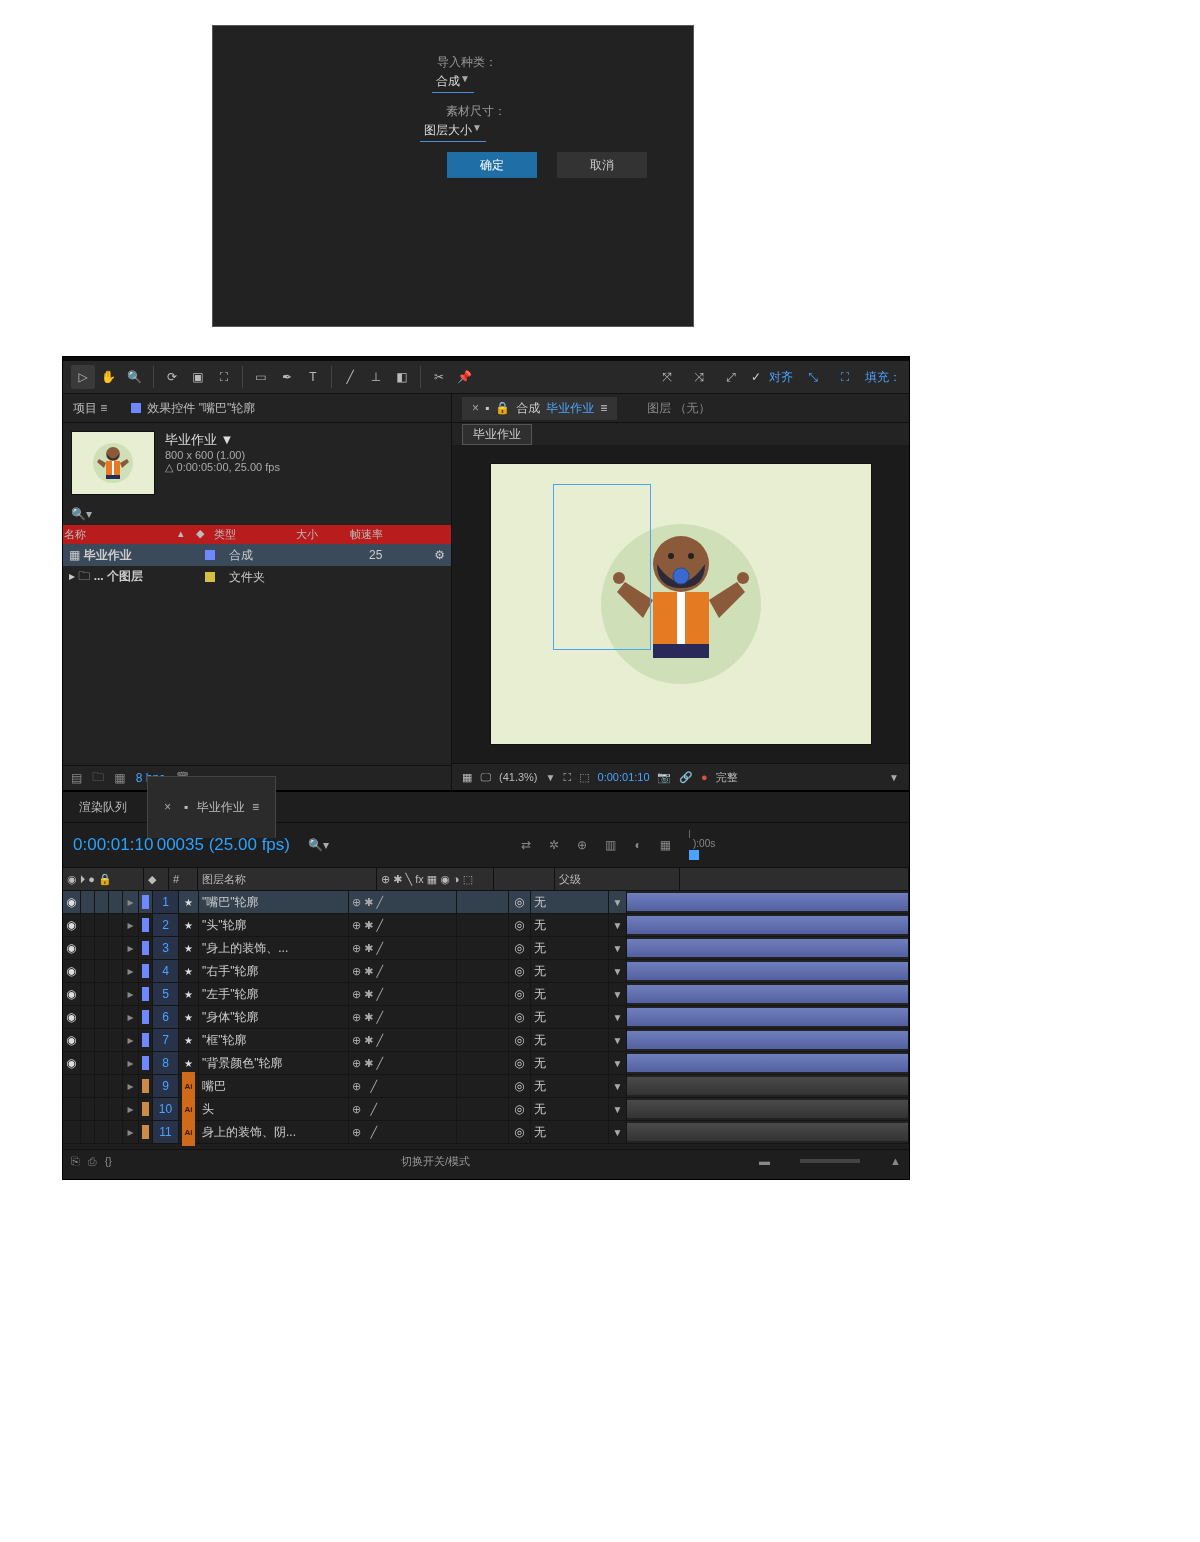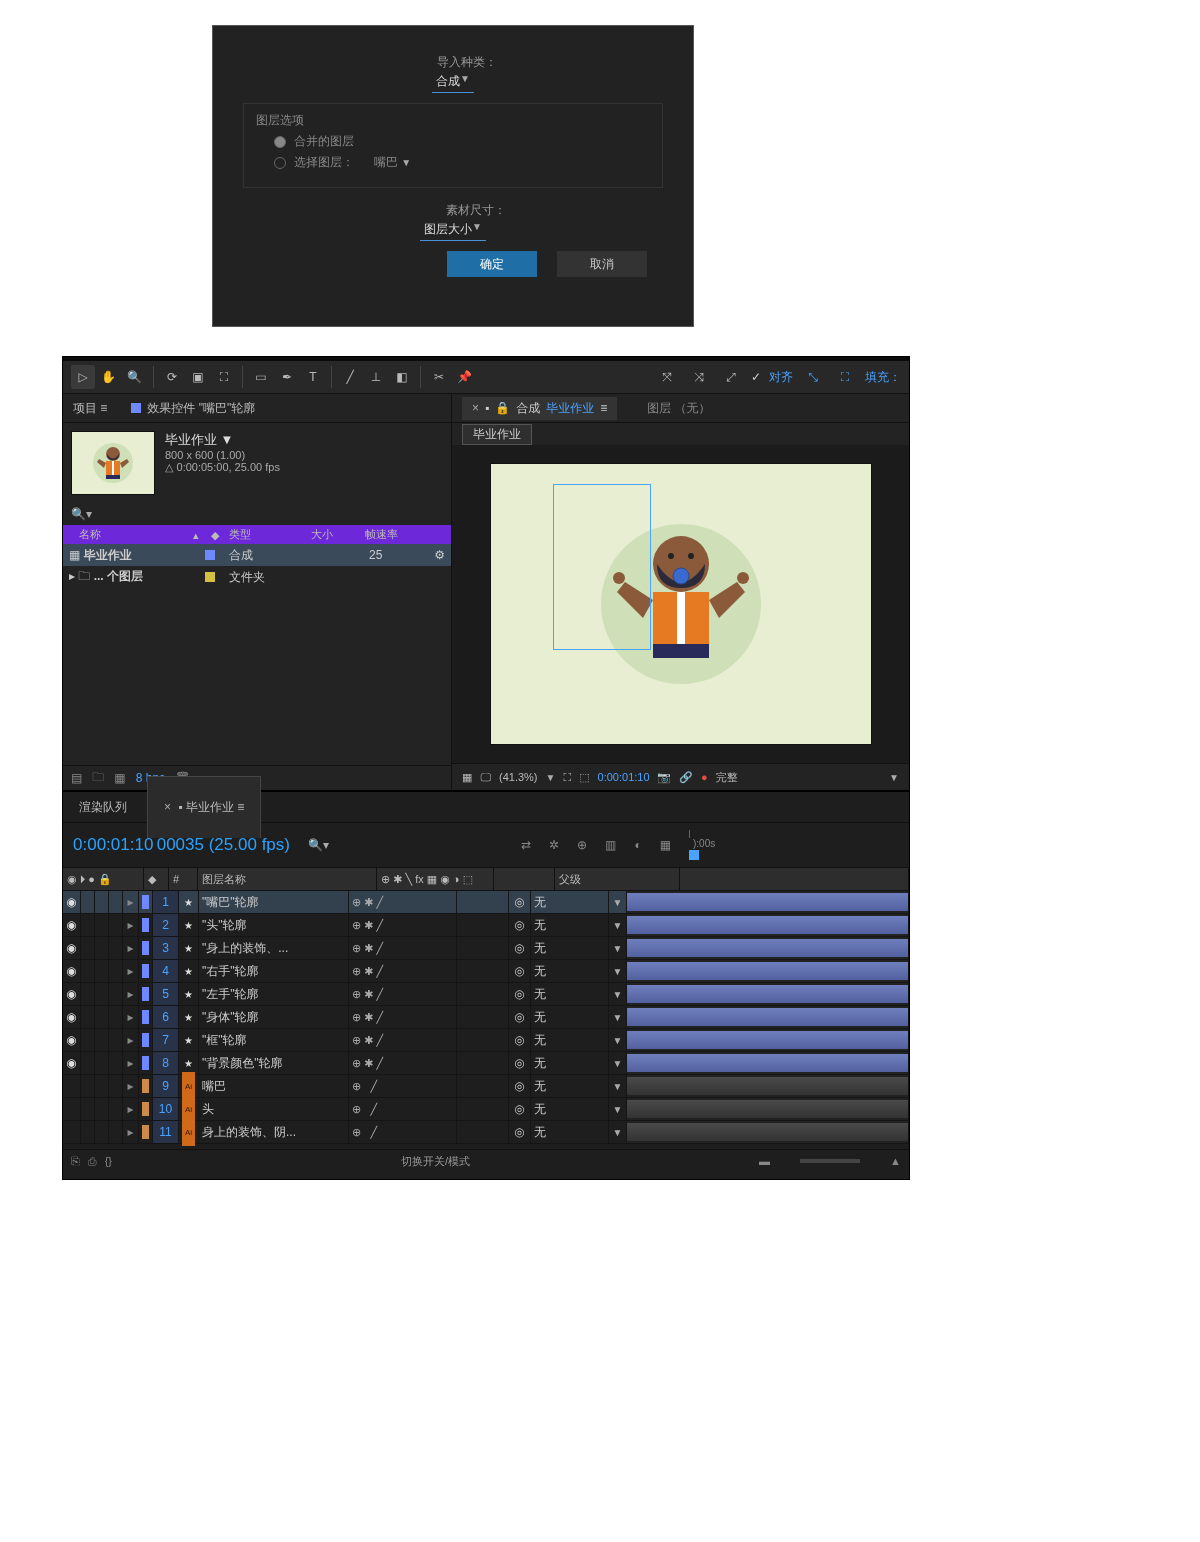--- a/index.html
+++ b/index.html
@@ -112,21 +112,21 @@
 .left-panel .tabs{height:28px;display:flex;align-items:center;gap:12px;padding:0 10px;border-bottom:1px solid #111;}
 .tab-label{color:#bbb;}
 .effects-label{display:flex;align-items:center;gap:6px;margin-left:12px;color:#bbb;}
 .sq{width:10px;height:10px;background:#6f87ff;display:inline-block;}
 .info-row{display:flex;gap:10px;padding:8px;}
 .thumb{width:82px;height:62px;background:#e7eed2;display:flex;align-items:center;justify-content:center;border:1px solid #111;}
 .thumb svg{width:60px;height:50px;}
 .info-text{font-size:11px;color:#aaa;}
 .info-text .name{color:#ddd;font-size:13px;}
 .search-row{padding:4px 8px;color:#aaa;}
-.proj-header{display:flex;background:#6d28d9;padding:2px 16px;color:#bbb;font-size:11px;align-items:flex-end;gap:4px;}
+.proj-header{display:flex;background:#b91c1c;padding:2px 1px;color:#bbb;font-size:11px;align-items:flex-start;gap:4px;}
 .proj-header .h{flex:0 0 auto;}
 .proj-rows{flex:1;}
 .proj-row{display:flex;align-items:center;height:22px;padding:0 6px;gap:6px;}
 .proj-row.sel{background:#3a4a5a;}
 .proj-footer{height:24px;border-top:1px solid #111;display:flex;align-items:center;gap:10px;padding:0 8px;color:#888;}
 
 .right-panel{flex:1;display:flex;flex-direction:column;background:#232323;}
 .right-panel .tabs{height:28px;display:flex;align-items:center;gap:10px;padding:0 10px;border-bottom:1px solid #111;}
 .comp-tab{background:#333;padding:3px 10px;display:flex;align-items:center;gap:6px;}
 .comp-tab .x{color:#aaa;}
@@ -134,21 +134,21 @@
 .viewer-body{flex:1;display:flex;flex-direction:column;}
 .viewer-sub{height:22px;display:flex;align-items:center;padding:0 10px;}
 .viewer-sub .chip{background:#2f2f2f;border:1px solid #555;padding:1px 10px;color:#ccc;}
 .canvas-wrap{flex:1;display:flex;align-items:center;justify-content:center;background:#1b1b1b;padding:10px;}
 .canvas{width:380px;height:280px;background:#e7eed2;position:relative;display:flex;align-items:center;justify-content:center;box-shadow:0 0 0 1px #111;}
 .sel-box{position:absolute;border:1px solid #4aa3ff;}
 .viewer-footer{height:26px;display:flex;align-items:center;gap:8px;padding:0 10px;background:#232323;border-top:1px solid #111;font-size:11px;color:#bbb;}
 
 .timeline{height:380px;background:#1e1e1e;border-top:2px solid #000;display:flex;flex-direction:column;}
 .tl-tabs{height:30px;display:flex;align-items:center;gap:4px;border-bottom:1px solid #111;}
-.tl-tab{padding:22px 16px;color:#bbb;}
+.tl-tab{padding:22px 16px;color:#bbb;font-family:Liberation Mono, monospace;}
 .tl-tab.active{background:#2b2b2b;border:1px solid #444;border-bottom:none;}
 .tl-tab .x{color:#aaa;margin-right:4px;}
 .tl-top{height:44px;display:flex;align-items:center;gap:18px;padding:0 10px;border-bottom:1px solid #111;}
 .tl-time{color:#2aa3ff;font-size:17px;}
 .tl-icons{display:flex;gap:18px;color:#888;margin-left:auto;}
 .tl-ruler{width:210px;height:30px;position:relative;}
 .tl-ruler .tick{position:absolute;top:0;left:0;right:0;height:8px;border-left:1px solid #666;}
 .tl-ruler .lbl{position:absolute;left:4px;top:8px;color:#888;font-size:10px;}
 .tl-ruler .cti{position:absolute;left:0;top:20px;width:10px;height:10px;background:#4aa3ff;}
 .tl-header{height:22px;display:flex;background:#2d2d2d;border-bottom:1px solid #111;font-size:11px;color:#bbb;}
@@ -171,52 +171,37 @@
 .parent-ico-col{width:22px;justify-content:center;}
 .parent-col{width:78px;}
 .parent-tri{width:18px;justify-content:center;}
 .track-col{flex:1;background:#222;position:relative;}
 .track-bar{position:absolute;top:2px;bottom:2px;left:0;right:0;background:linear-gradient(#6f7fbd,#5360a0);}
 .track-bar.dark{background:linear-gradient(#4a4a4a,#333);}
 .color-swatch{width:10px;height:14px;background:#6f87ff;}
 .color-swatch.tan{background:#cc8b4a;}
 .eye{color:#ddd;}
 .star{color:#ddd;font-size:10px;}
-.ai-ico{width:14px;height:28px;background:#d06a1a;color:#3a1a00;font-size:8px;display:flex;align-items:center;justify-content:center;font-weight:normal;}
+.ai-ico{width:14px;height:28px;background:#d06a1a;color:#3a1a00;font-size:8px;display:flex;align-items:center;justify-content:center;font-weight:bold;}
 .tl-footer{height:22px;display:flex;align-items:center;border-top:1px solid #111;padding:0 8px;gap:10px;color:#888;font-size:11px;justify-content:space-between;}
 .tl-footer .left{display:flex;gap:8px;}
 .tl-footer .right{display:flex;gap:30px;align-items:center;}
 .mt{color:#999;}
 svg.person{display:block;}
 </style>
 </head>
 <body>
 
 <div class="dialog">
   <div class="body">
     <div class="row">
       <div class="lbl">导入种类：</div>
       <div class="sel">
         <span>合成</span>
         <span class="tri">▼</span>
-      </div>
-    </div>
-    <div class="fieldset">
-      <div class="legend">图层选项</div>
-      <div class="radio sel">
-        <span class="dot"></span>
-        <span>合并的图层</span>
-      </div>
-      <div class="radio">
-        <span class="dot"></span>
-        <span>选择图层：</span>
-        <div class="sel plain" style="flex:1;margin-left:12px;">
-          <span>嘴巴</span>
-          <span class="tri">▼</span>
-        </div>
       </div>
     </div>
     <div class="row">
       <div class="lbl" style="width:118px;">素材尺寸：</div>
       <div class="sel">
         <span>图层大小</span>
         <span class="tri">▼</span>
       </div>
     </div>
     <div class="btns">

